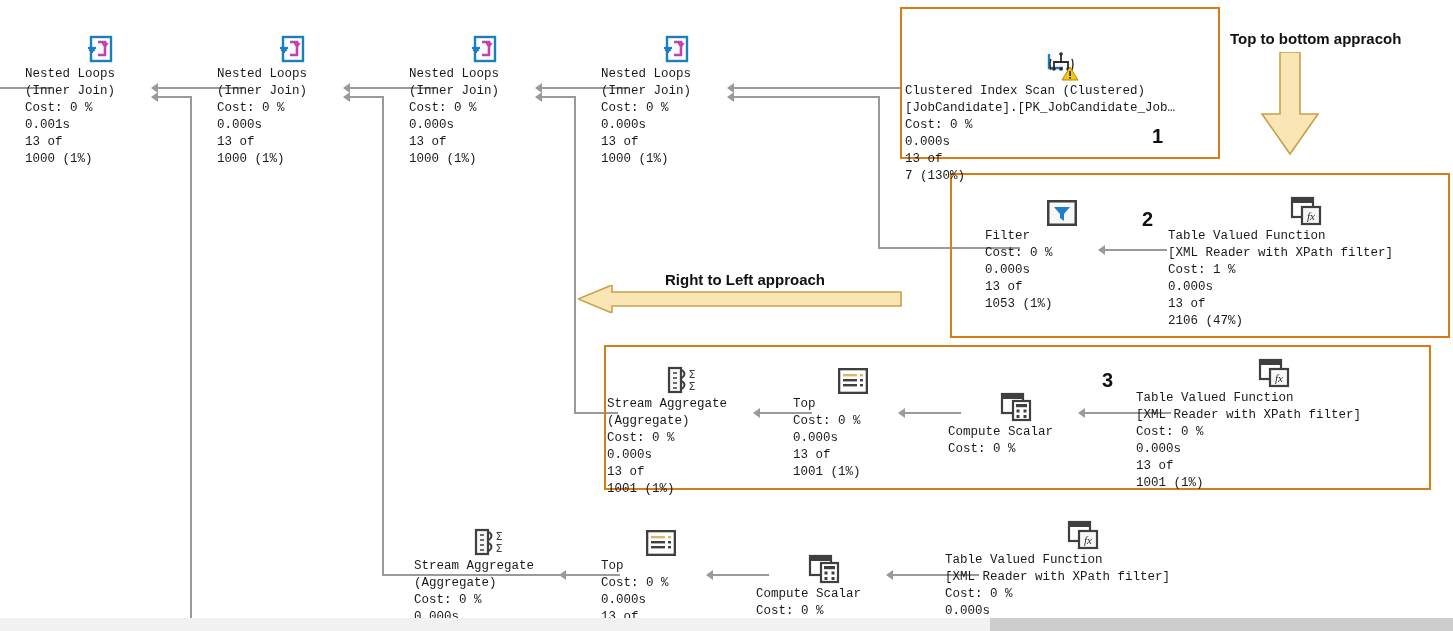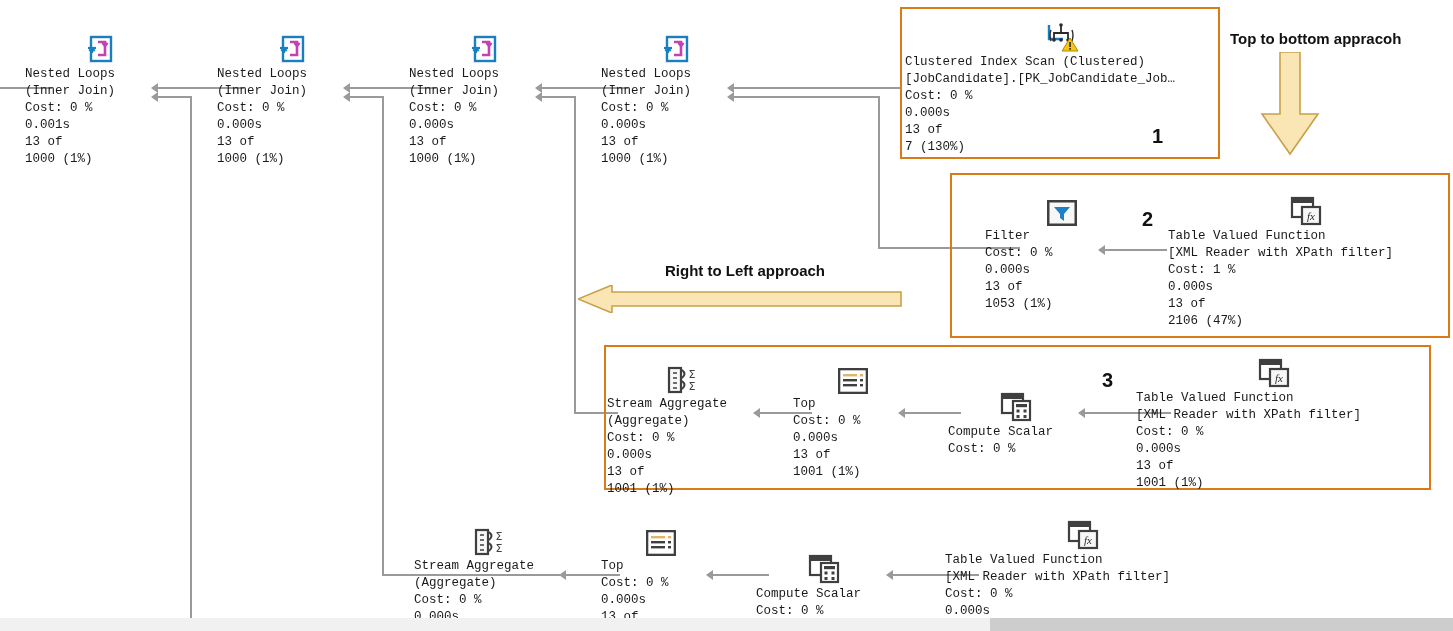--- a/index.html
+++ b/index.html
@@ -120,21 +120,21 @@
   <div class="hlbox" style="left:604px;top:345px;width:827px;height:145px;"></div>
   <div class="hlnum" style="left:1102px;top:369px;">3</div>
 
   <div class="annot" style="left:1230px;top:30px;">Top to bottom appracoh</div>
   <div class="blockarrow-down" style="left:1258px;top:52px;">
     <svg width="64" height="105" viewBox="0 0 64 105">
       <polygon points="22,0 42,0 42,62 60,62 32,102 4,62 22,62" fill="#fae6b4" stroke="#c8a04a" stroke-width="1.6"></polygon>
     </svg>
   </div>
 
-  <div class="annot" style="left:665px;top:262px;">Right to Left approach</div>
+  <div class="annot" style="left:665px;top:271px;">Right to Left approach</div>
   <div class="blockarrow-left" style="left:578px;top:285px;">
     <svg width="325" height="28" viewBox="0 0 325 28">
       <polygon points="0,14 34,0 34,7 323,7 323,21 34,21 34,28" fill="#fae6b4" stroke="#c8a04a" stroke-width="1.6"></polygon>
     </svg>
   </div>
 
   <div class="node" style="left:25px;top:18px;width:160px;">
     <div class="nicon" style="margin-left:60px;">
       <svg width="30" height="30" viewBox="0 0 30 30">
         <rect x="6" y="3" width="20" height="24" fill="#ffffff" stroke="#1a7fc1" stroke-width="2.4"></rect>
@@ -199,21 +199,21 @@
       </svg>
     </div>
     <div class="nlabel">Nested Loops</div>
     <div class="nlabel">(Inner Join)</div>
     <div class="nlabel">Cost: 0 %</div>
     <div class="nlabel">0.000s</div>
     <div class="nlabel">13 of</div>
     <div class="nlabel">1000 (1%)</div>
   </div>
 
-  <div class="node" style="left:905px;top:4px;width:310px;">
+  <div class="node" style="left:905px;top:33px;width:310px;">
     <div class="nicon" style="margin-left:140px;width:34px;height:32px;">
       <svg width="34" height="32" viewBox="0 0 34 32">
         <path d="M4 5 v14 h14" fill="none" stroke="#1a7fc1" stroke-width="2.4"></path>
         <path d="M9 19 v-6 h14 v6" fill="none" stroke="#2b2b2b" stroke-width="1.8"></path>
         <path d="M16 13 v-7" fill="none" stroke="#2b2b2b" stroke-width="1.8"></path>
         <circle cx="9" cy="20" r="1.8" fill="#2b2b2b"></circle>
         <circle cx="16" cy="20" r="1.8" fill="#2b2b2b"></circle>
         <circle cx="23" cy="20" r="1.8" fill="#2b2b2b"></circle>
         <circle cx="16" cy="5" r="1.8" fill="#2b2b2b"></circle>
         <path d="M6 10 q-2 5 0 11" fill="none" stroke="#2b2b2b" stroke-width="1.4"></path>

